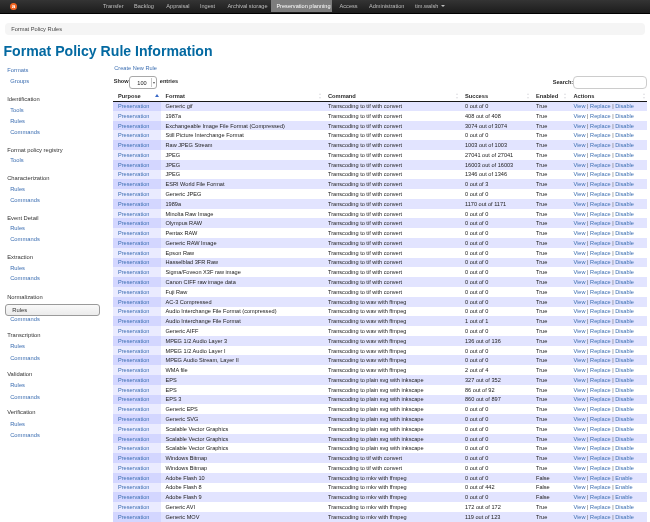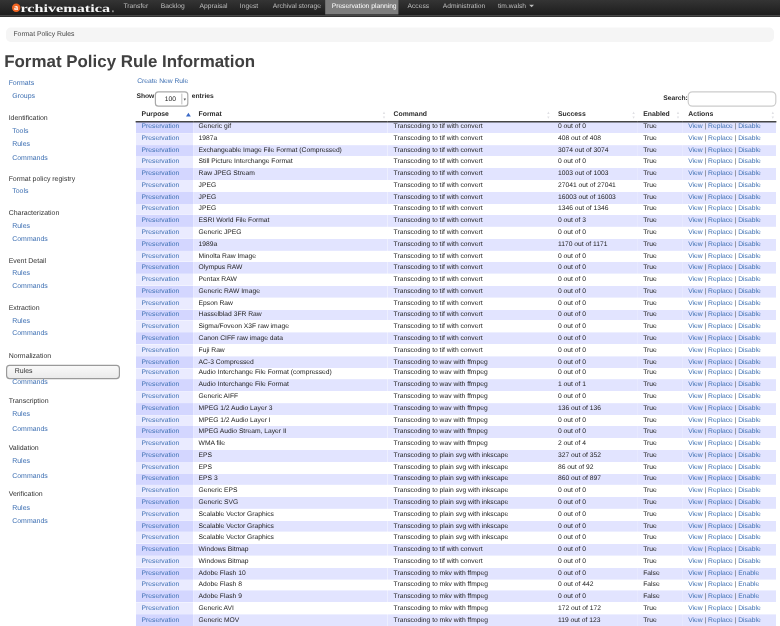--- a/index.html
+++ b/index.html
@@ -4,21 +4,21 @@
 html,body{width:650px;height:522px;background:#fff;font-family:"Liberation Sans",sans-serif;overflow:hidden;}
 a{text-decoration:none;color:#3d6fb2;}
 .nav{position:absolute;left:0;top:0;width:650px;height:13.5px;background:linear-gradient(#343434,#1c1c1c);border-bottom:1px solid #000;}
 .logo-c{position:absolute;left:10px;top:3px;width:7px;height:7px;border-radius:50%;background:#f26522;color:#fff;font-family:"Liberation Serif",serif;font-size:7px;font-weight:bold;line-height:6.6px;text-align:center;}
 .logo-t{position:absolute;left:16.6px;top:0;}
 .nav span.it{position:absolute;top:0;height:13px;line-height:13.6px;font-size:5.6px;color:#bdbdbd;white-space:nowrap;}
 .actbox{position:absolute;left:271.4px;top:0;width:60.3px;height:12.2px;background:#7d7d7d;}
 .actbox span{position:absolute;left:5px;top:0;height:13px;line-height:13.6px;font-size:5.6px;color:#fff;white-space:nowrap;}
 .crumb{position:absolute;left:5px;top:22.6px;width:640px;height:12.9px;background:#f5f5f5;border-radius:4px;}
 .crumb span{position:absolute;left:6.2px;top:3.6px;font-size:5.7px;color:#474747;}
-h1{position:absolute;left:3.5px;top:42.6px;font-size:14.1px;font-weight:bold;color:#404040;}
+h1{position:absolute;left:3.5px;top:42.6px;font-size:14.1px;font-weight:bold;color:#0369a1;}
 .sideh{position:absolute;font-size:5.8px;color:#333;white-space:nowrap;}
 .sidel{position:absolute;font-size:5.8px;white-space:nowrap;}
 .sideb{position:absolute;left:4.5px;top:303.9px;width:95.5px;height:11.8px;background:linear-gradient(#f9f9f9,#ebebeb);border:1px solid #9a9a9a;border-radius:3px;font-size:5.8px;color:#333;line-height:10.2px;padding-left:6.8px;}
 .cnr{position:absolute;left:114.3px;top:64.8px;font-size:5.6px;}
 .ctl{position:absolute;font-size:5.6px;font-weight:bold;color:#2a2a2a;}
 .selbox{position:absolute;left:128.7px;top:75.9px;width:28.7px;height:13.2px;border:1px solid #a9a9a9;border-radius:3px;background:#fff;}
 .selbox .v{position:absolute;left:7.6px;top:3.5px;font-size:5.6px;color:#222;}
 .selbox .sep{position:absolute;right:4.8px;top:1px;bottom:1px;width:1px;background:#c9c9c9;}
 .selbox .ar{position:absolute;right:0.9px;top:5px;width:0;height:0;border-left:1.7px solid transparent;border-right:1.7px solid transparent;border-top:2.3px solid #555;}
 .sinput{position:absolute;left:573.3px;top:76.4px;width:73.3px;height:13.1px;border:1px solid #ccc;border-radius:4px;background:#fff;}
@@ -28,24 +28,20 @@
 td a{white-space:nowrap;}
 tr.o{background:#E2E4FF;} tr.e{background:#fff;}
 tr.o td.s1{background:#D3D6FF;} tr.e td.s1{background:#EAEBFF;}
 .asc{position:absolute;right:1.4px;top:2.4px;width:0;height:0;border-left:2px solid transparent;border-right:2px solid transparent;border-bottom:3.1px solid #3968c6;}
 .both{position:absolute;right:2.5px;top:1.7px;width:0;height:0;border-left:1.7px solid transparent;border-right:1.7px solid transparent;border-bottom:2.5px solid #e0e0e4;}
 .both2{position:absolute;right:2.5px;top:5.1px;width:0;height:0;border-left:1.7px solid transparent;border-right:1.7px solid transparent;border-top:2.5px solid #e0e0e4;}
 .sp{color:#5a5a5a;}
 </style></head><body>
 <div class="nav">
 <div class="logo-c">a</div>
-    <div class="logo-t"><svg width="80" height="13">
-        <text x="0" y="9.6" textLength="74.7" lengthAdjust="spacingAndGlyphs" font-family="Liberation Serif, serif" font-weight="bold" font-size="9.4" fill="#f6f6f6">rchivematica</text>
-        <text x="76" y="9.6" font-family="Liberation Serif, serif" font-weight="bold" font-size="9.4" fill="#9a9a9a">.</text>
-      </svg></div>
 <span class="it" style="left:102.9px;">Transfer</span>
 <span class="it" style="left:134.0px;">Backlog</span>
 <span class="it" style="left:166.3px;">Appraisal</span>
 <span class="it" style="left:199.9px;">Ingest</span>
 <span class="it" style="left:227.4px;">Archival storage</span>
 <span class="it" style="left:339.6px;">Access</span>
 <span class="it" style="left:369.0px;">Administration</span>
 <div class="actbox">
       <span>Preservation planning</span>
     </div>

